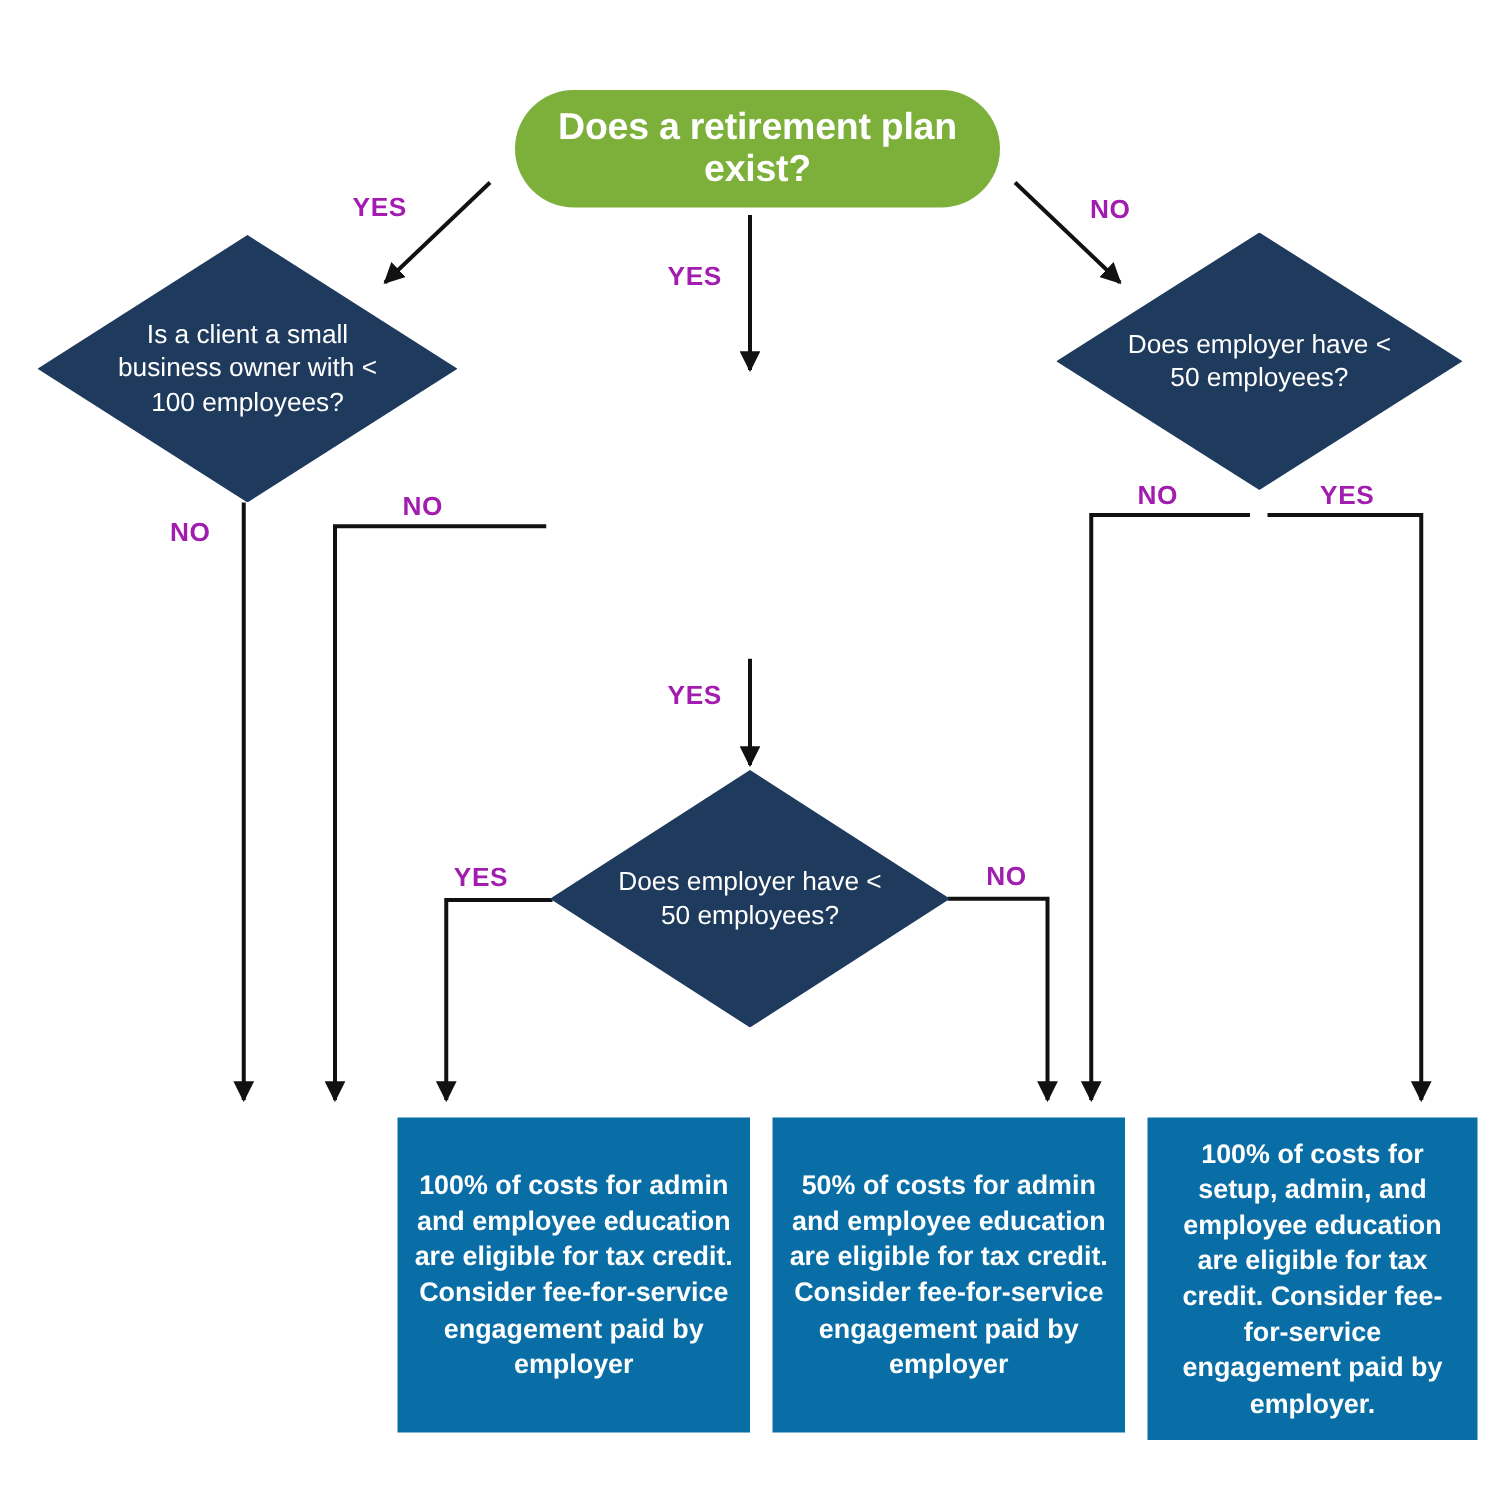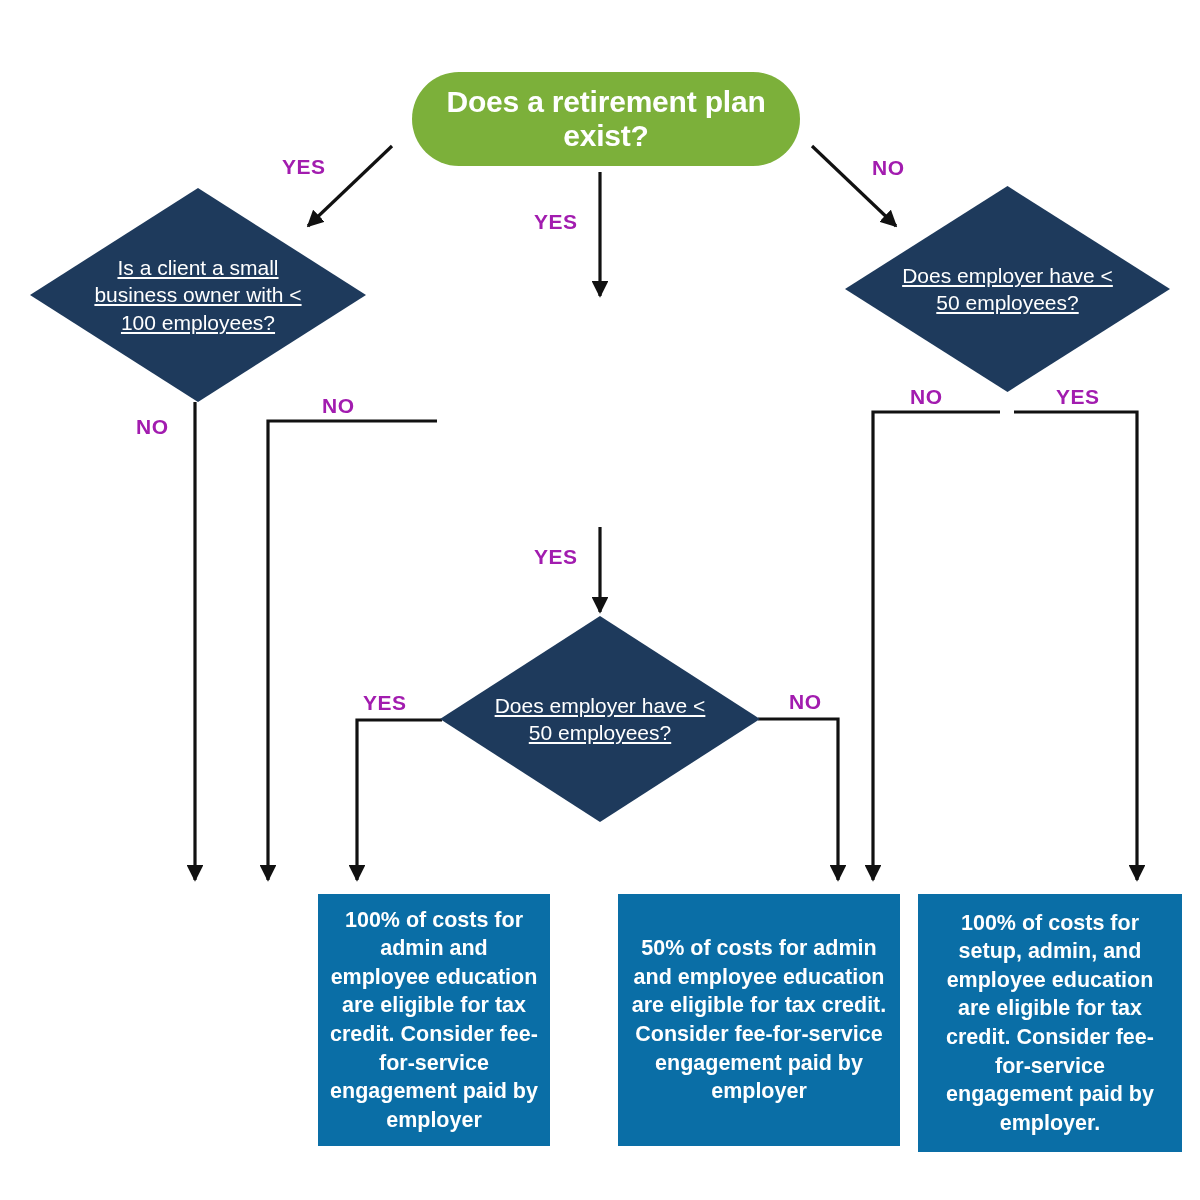--- a/index.html
+++ b/index.html
@@ -43,21 +43,20 @@
   }
   .start-node .txt {
     font-size: 30px;
     line-height: 1.12;
     padding: 0 26px;
   }
   
   .diamond {
     background: #1e3a5c;
     clip-path: polygon(50% 0%, 100% 50%, 50% 100%, 0% 50%);
-    text-decoration: underline;
   }
   .diamond .txt {
     font-size: 21px;
     line-height: 1.30;
     font-weight: normal;
     width: 70%;
   }
   
   .result {
     background: #0a6ea6;
@@ -127,21 +126,21 @@
 
   <div class="node diamond" style="left:845px; top:186px; width:325px; height:206px;">
     <span class="txt">Does employer have &lt; 50 employees?</span>
   </div>
 
   <div class="node diamond" style="left:440px; top:616px; width:320px; height:206px;">
     <span class="txt">Does employer have &lt; 50 employees?</span>
   </div>
 
 
-  <div class="node result bold" style="left:318px; top:894px; width:232px; height:252px;">
+  <div class="node result bold" style="left:318px; top:894px; width:282px; height:252px;">
     <span class="txt">100% of costs for admin and employee education are eligible for tax credit. Consider fee-for-service engagement paid by employer</span>
   </div>
 
   <div class="node result bold" style="left:618px; top:894px; width:282px; height:252px;">
     <span class="txt">50% of costs for admin and employee education are eligible for tax credit. Consider fee-for-service engagement paid by employer</span>
   </div>
 
   <div class="node result bold" style="left:918px; top:894px; width:264px; height:258px;">
     <span class="txt">100% of costs for setup, admin, and employee education are eligible for tax credit. Consider fee-for-service engagement paid by employer.</span>
   </div>

